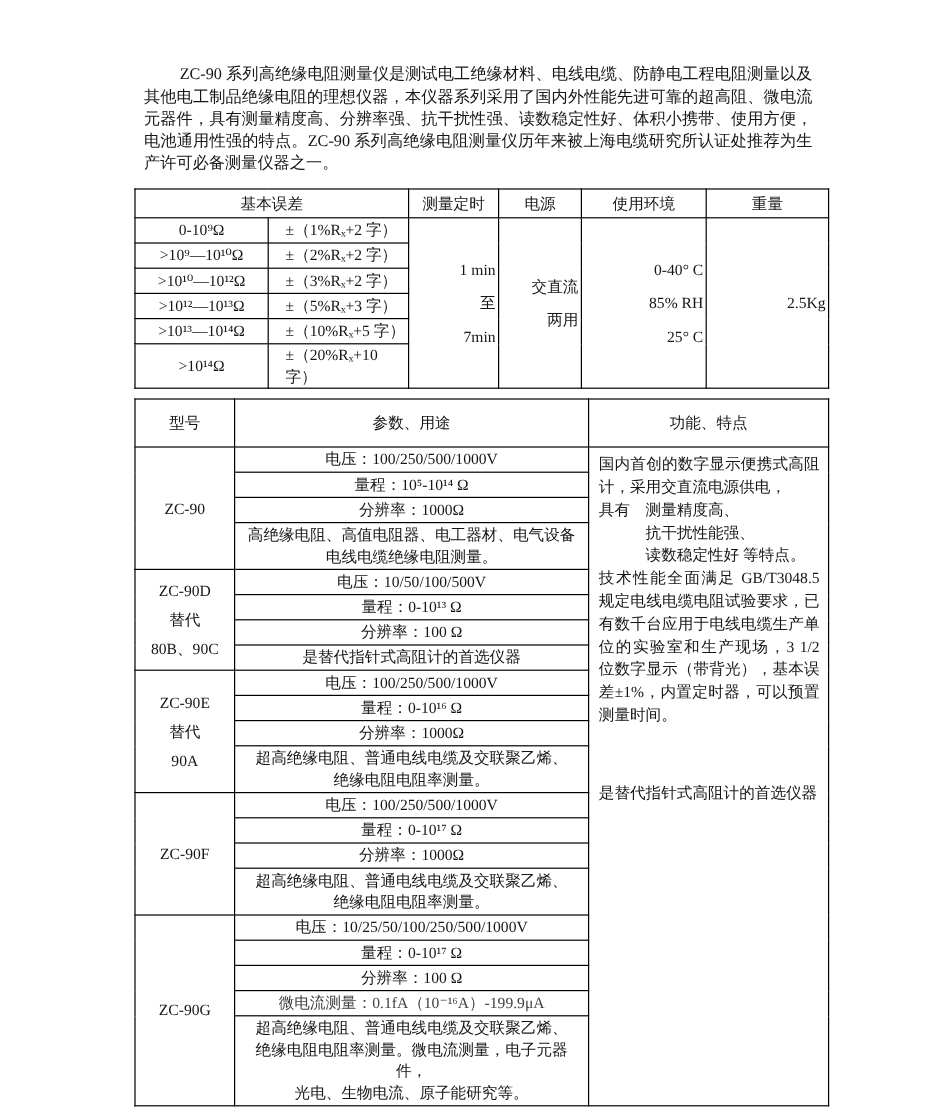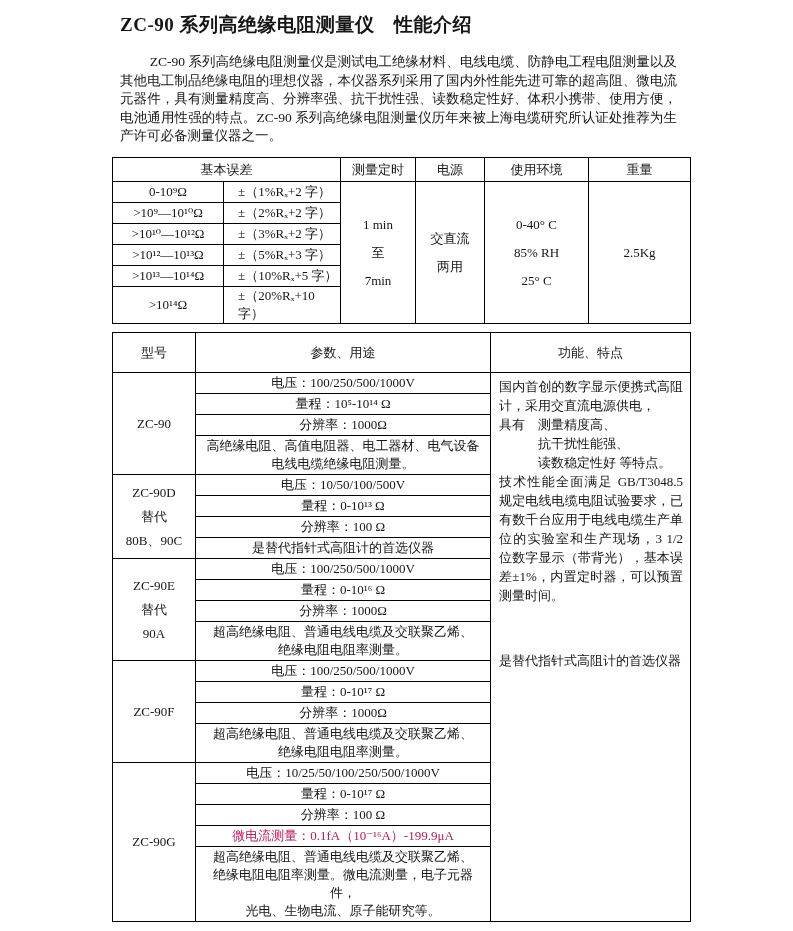--- a/index.html
+++ b/index.html
@@ -27,46 +27,45 @@
 
   
   table { border-collapse:collapse; table-layout:fixed; }
   td { border:1px solid #000; font-size:13px; }
 
   .t1 { position:absolute; left:112px; top:157px; width:578px; }
   .t1 td { text-align:center; padding:0 2px; }
   .t1 tr.hdr td { height:24px; }
   .t1 tr.erow { height:21px; }
   .t1 td.err { text-align:left; padding-left:14px; }
-  .t1 td.merged { white-space:pre-line; line-height:28px; vertical-align:middle; }
+  .t1 td.merged { white-space:pre-line; line-height:28px; vertical-align:middle;text-align:right; }
 
   .caption2 {
     position:absolute; left:120px; top:312px;
     font-size:13px;
   }
 
   
   .t2 { position:absolute; left:112px; top:332px; width:578px; }
   .t2 td { line-height:18px; padding:1px 8px; vertical-align:middle; }
   .t2 tr.hdr td { text-align:center; height:40px; }
   .t2 td.model { text-align:center; white-space:pre-line; line-height:24px; }
   .t2 td.param { text-align:center; white-space:pre-line; }
   .t2 td.features {
     vertical-align:top; padding:4px 7px 4px 8px;
   }
   .feat-line { font-size:13px; line-height:19px; text-align:justify; white-space:pre-wrap; }
   .feat-line.gap { margin-top:46px; }
-  .red { color:#be185d; }
+  .red { color:#404040; }
 </style>
 </head>
 <body>
 
 <div class="page">
 
-  <div class="title">ZC-90 系列高绝缘电阻测量仪　性能介绍</div>
 
   <div class="intro">ZC-90 系列高绝缘电阻测量仪是测试电工绝缘材料、电线电缆、防静电工程电阻测量以及其他电工制品绝缘电阻的理想仪器，本仪器系列采用了国内外性能先进可靠的超高阻、微电流元器件，具有测量精度高、分辨率强、抗干扰性强、读数稳定性好、体积小携带、使用方便，电池通用性强的特点。ZC-90 系列高绝缘电阻测量仪历年来被上海电缆研究所认证处推荐为生产许可必备测量仪器之一。</div>
 
   <table class="t1">
     <colgroup>
       <col style="width:111px">
         <col style="width:117px">
         <col style="width:75px">
       <col style="width:69px">
         <col style="width:104px">

